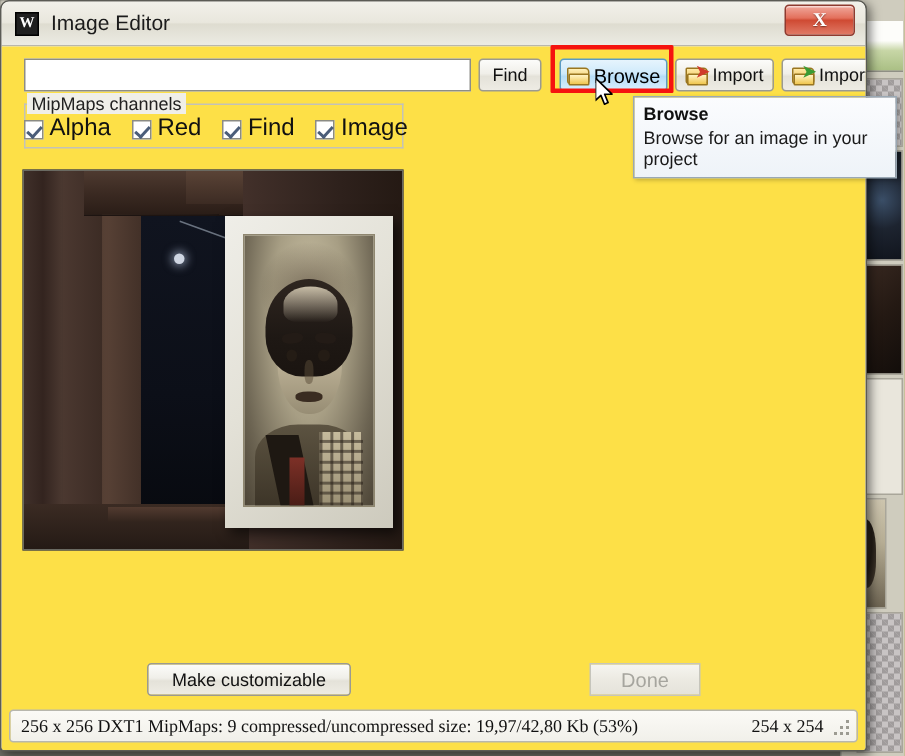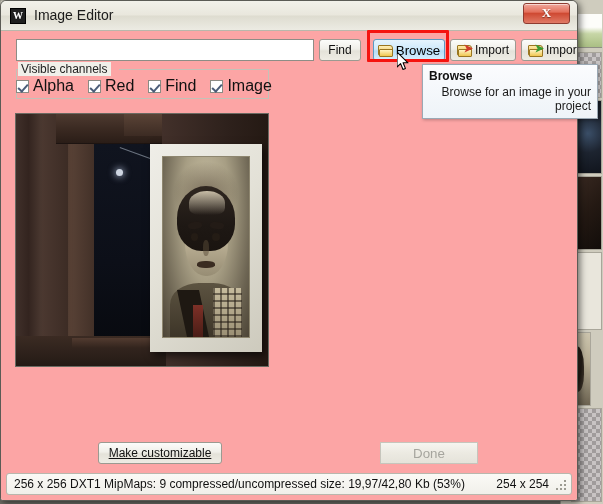--- a/index.html
+++ b/index.html
@@ -94,21 +94,21 @@
     cursor: pointer;
     box-shadow: inset 0 1px 0 rgba(255,255,255,.55);
   }
   .close-btn .x {
     position: absolute; left: 0; right: 0; top: 1px;
     text-align: center; color: #fff; font-size: 13px; font-weight: bold;
     font-family: "Liberation Serif", serif;
     text-shadow: 0 1px 1px rgba(0,0,0,.45);
   }
 
-  .client { position: absolute; left: 0; top: 30px; right: 0; bottom: 0; background: #fca5a5; }
+  .client { position: absolute; left: 0; top: 30px; right: 0; bottom: 0; background: #fde047; }
 
   
   .toolbar { position: absolute; left: 0; top: 4px; width: 100%; height: 30px; }
   .search-input {
     position: absolute; left: 15px; top: 4px; width: 298px; height: 22px;
     background: #fff; border: 1px solid #8d8d86;
     font-family: "Liberation Sans", sans-serif; font-size: 12px;
     padding: 0 4px; outline: none; color: #111;
   }
   .btn {
@@ -157,21 +157,21 @@
   
   .tooltip {
     position: absolute; left: 422px; top: 64px; width: 176px; min-height: 42px;
     background: linear-gradient(to bottom, #fbfcfe 0%, #eef3f8 100%);
     border: 1px solid #9aa8b4;
     padding: 4px 6px 5px 6px;
     box-shadow: 1px 1px 3px rgba(0,0,0,.25);
     z-index: 40;
   }
   .tooltip-title { font-size: 12px; font-weight: bold; color: #111; margin-bottom: 2px; }
-  .tooltip-body { font-size: 12px; color: #1a1a1a; line-height: 14px; text-align: right; }
+  .tooltip-body { font-size: 12px; color: #1a1a1a; line-height: 14px; }
 
   
   .groupbox {
     position: absolute; left: 15px; top: 38px; width: 253px; height: 30px;
     border: 1px solid #c3c2b8; border-top: none;
   }
   .group-label {
     position: absolute; left: 17px; top: 31px; font-size: 12px; color: #222;
     background: #f0efe9; padding: 0 3px;
   }
@@ -317,35 +317,35 @@
       repeating-linear-gradient(0deg, rgba(40,32,24,.55) 0 2px, rgba(0,0,0,0) 2px 7px),
       linear-gradient(to bottom, #c6bb9d, #9a8f74);
   }
   .p-tie {
     position: absolute; left: 35%; bottom: 0; width: 11%; height: 18%;
     background: linear-gradient(to bottom, #7d3027, #4a1d16);
   }
 
   
   .make-empty-btn { position: absolute; left: 15px; bottom: 36px; width: 74px; height: 22px; }
-  .make-cust-btn  { position: absolute; left: 97px; bottom: 36px; width: 124px; height: 22px; text-decoration: underline; }
+  .make-cust-btn  { position: absolute; left: 97px; bottom: 36px; width: 136px; height: 22px; }
   .done-btn {
-    position: absolute; right: 99px; bottom: 36px; width: 98px; height: 22px;
+    position: absolute; right: 110px; bottom: 36px; width: 74px; height: 22px;
     color: #a6a59e;
     background: linear-gradient(to bottom, #f6f5f0 0%, #eceae2 50%, #e5e3da 100%);
     border: 1px solid #c6c5bc; cursor: default;
   }
   .cancel-btn { position: absolute; right: 13px; bottom: 36px; width: 74px; height: 22px; }
 
   
   .statusbar {
     position: absolute; left: 5px; right: 5px; bottom: 5px; height: 22px;
     background: linear-gradient(to bottom, #fbfaf6 0%, #f1f0ea 100%);
     border: 1px solid #b8b7ad; border-radius: 3px;
-    display: flex; align-items: center;
+    display: flex; align-items: center; font-family: Liberation Serif, serif;
   }
   .status-left { position: absolute; left: 7px; font-size: 12px; color: #111; white-space: nowrap; }
   .status-right { position: absolute; right: 22px; font-size: 12px; color: #111; }
   .grip { position: absolute; right: 4px; bottom: 3px; width: 11px; height: 11px; }
   .grip i {
     position: absolute; width: 2px; height: 2px; background: #9c9b92; display: block;
   }
 </style>
 </head>
 <body>
@@ -406,21 +406,21 @@
               <span class="front"></span>
               <span class="arrow green">➤</span>
           </span>
           <span>Import</span>
         </button>
       </div>
 
       <div class="groupbox"></div>
       <div class="group-topline-l"></div>
       <div class="group-topline-r"></div>
-      <div class="group-label">Visible channels</div>
+      <div class="group-label">MipMaps channels</div>
 
       <div class="chk-row">
         <label class="chk-item">
           <span class="chk-box checked"></span>
           <span class="chk-label">Alpha</span>
         </label>
         <label class="chk-item">
           <span class="chk-box checked"></span>
           <span class="chk-label">Red</span>
         </label>

